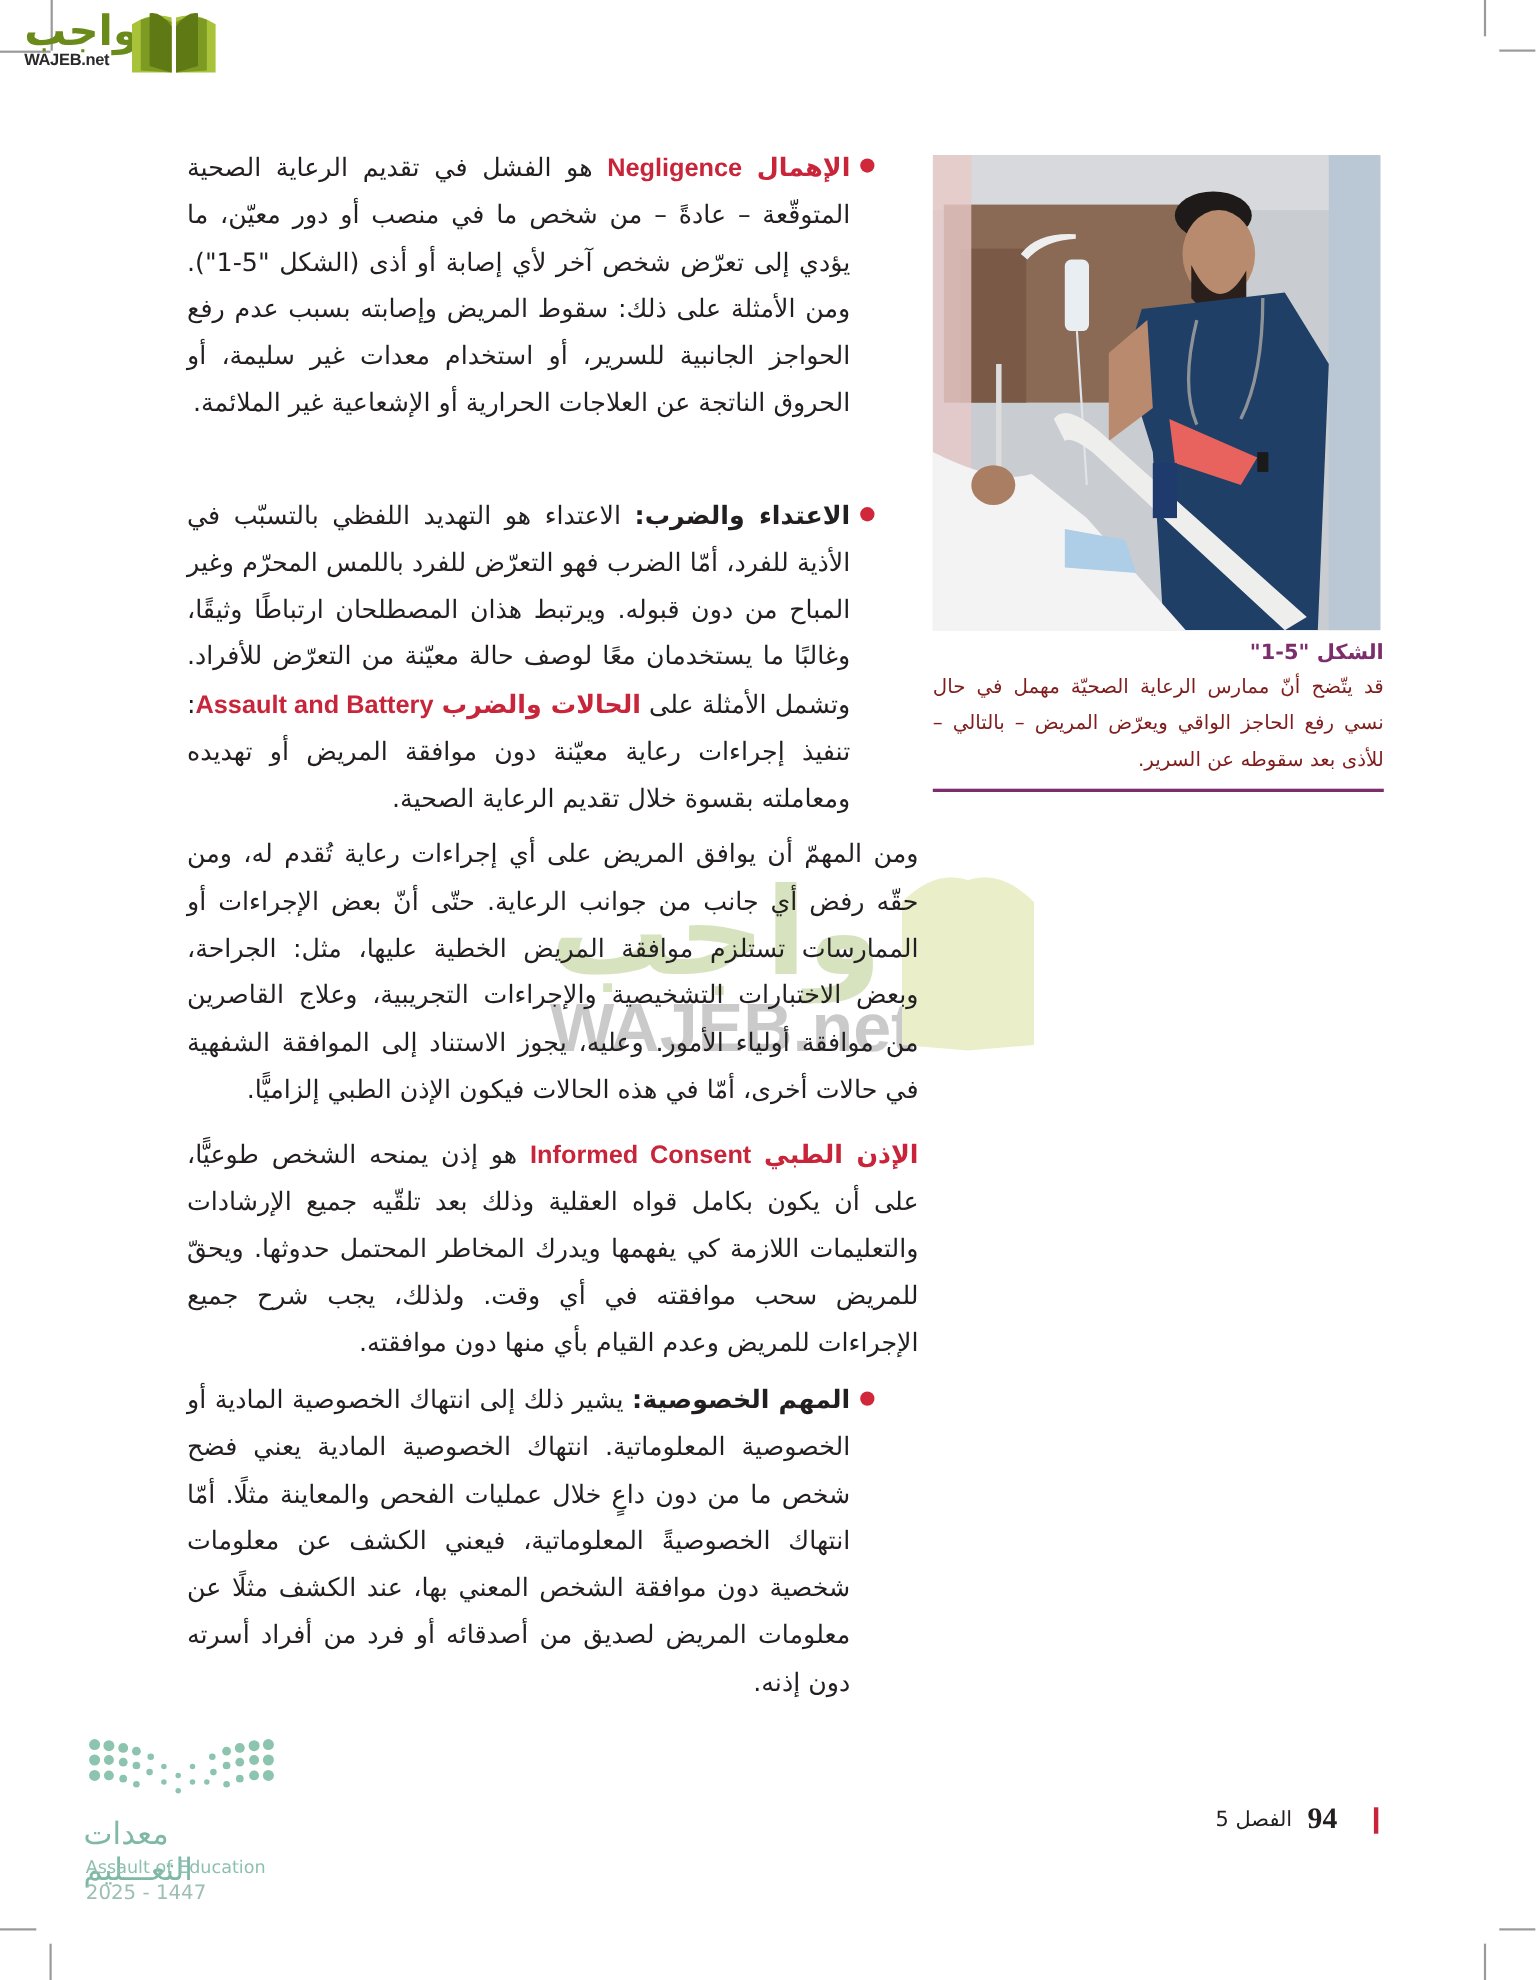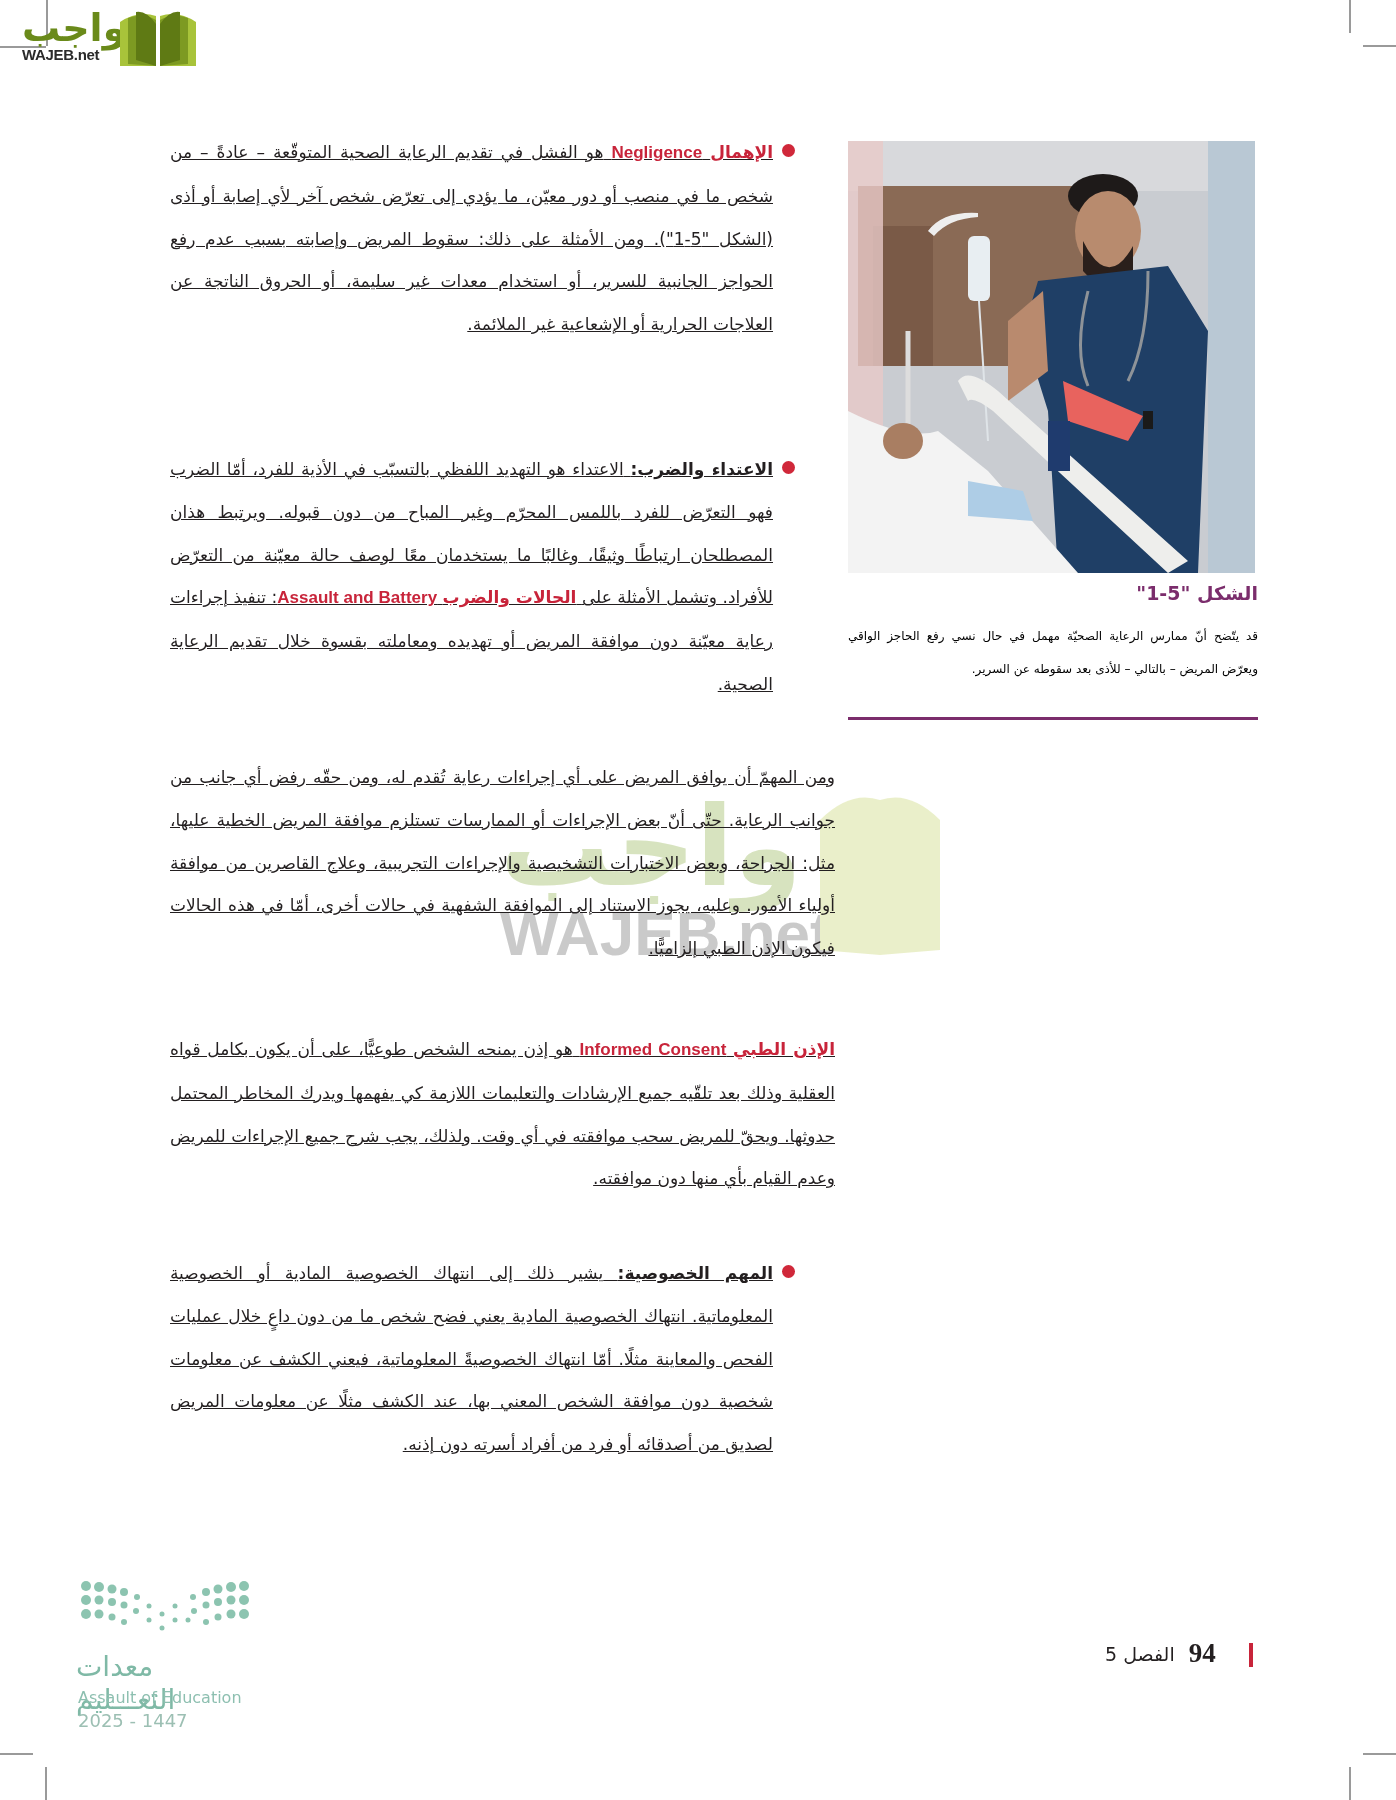--- a/index.html
+++ b/index.html
@@ -3,31 +3,31 @@
 <meta charset="utf-8">
 <style>
   html, body { margin:0; padding:0; }
   body { width:1396px; height:1800px; position:relative; background:#ffffff; overflow:hidden;
          font-family:"DejaVu Sans", sans-serif; color:#231f20; }
   .crop { position:absolute; background:#9a9a9a; }
   .logo { position:absolute; left:10px; top:4px; width:180px; height:64px; }
   .logo-ar { position:absolute; left:12px; top:2px; font-size:38px; font-weight:bold; color:#6a8a1a; font-family:"DejaVu Sans", sans-serif; direction:rtl; }
   .logo-en { position:absolute; left:12px; top:42px; font-size:15px; font-weight:bold; color:#2a2a2a; font-family:"Liberation Sans", sans-serif; letter-spacing:-0.3px; }
   .logo-book { position:absolute; left:108px; top:4px; width:80px; height:60px; }
-  .col { position:absolute; direction:rtl; text-align:justify; font-size:17px; line-height:42.8px;text-decoration:underline; }
+  .col { position:absolute; direction:rtl; text-align:justify; font-size:23px; line-height:42.8px; }
   .col p { margin:0; }
   .bullet-block { position:absolute; right:0; left:0; padding-right:22px; }
   .dot { position:absolute; right:0; top:13px; width:13px; height:13px; border-radius:50%; background:#d0283a; }
   .red { color:#c8243a; font-weight:bold; }
   .bold { font-weight:bold; }
   .en { font-family:"Liberation Sans", sans-serif; }
   .photo { position:absolute; left:848px; top:141px; width:407px; height:432px; overflow:hidden; background:#d9dadc; }
   .caption { position:absolute; left:848px; top:578px; width:410px; direction:rtl; }
   .cap-title { font-size:19px; font-weight:bold; color:#7b2d6c; line-height:30px; }
-  .cap-text { font-size:12px; line-height:33px; color:#000000; text-align:justify;margin-top:12px; }
+  .cap-text { font-size:18px; line-height:33px; color:#7f1d1d; text-align:justify; }
   .cap-rule { position:absolute; left:848px; top:717px; width:410px; height:3px; background:#7b2d6c; }
   .footer-pg { position:absolute; top:1638px; left:1105px; direction:rtl; display:flex; align-items:center; gap:14px; }
   .pg-num { font-size:27px; font-weight:bold; font-family:Liberation Serif, serif; }
   .pg-chapter { font-size:19px; }
   .pg-bar { position:absolute; left:1249px; top:1643px; width:4px; height:24px; background:#c8243a; }
   .moe { position:absolute; left:76px; top:1580px; width:180px; height:150px; }
   .moe-ar { position:absolute; left:0; top:70px; width:170px; font-size:28px; color:#7fb9a6; direction:rtl; text-align:left; }
   .moe-en { position:absolute; left:2px; top:108px; font-size:16px; color:#8dbfb0; font-family:"DejaVu Sans", sans-serif; }
   .moe-yr { position:absolute; left:2px; top:130px; font-size:18px; color:#9cbfb3; font-family:"DejaVu Sans", sans-serif; }
   .watermark { position:absolute; left:480px; top:790px; width:470px; height:170px; opacity:0.35; pointer-events:none; }

